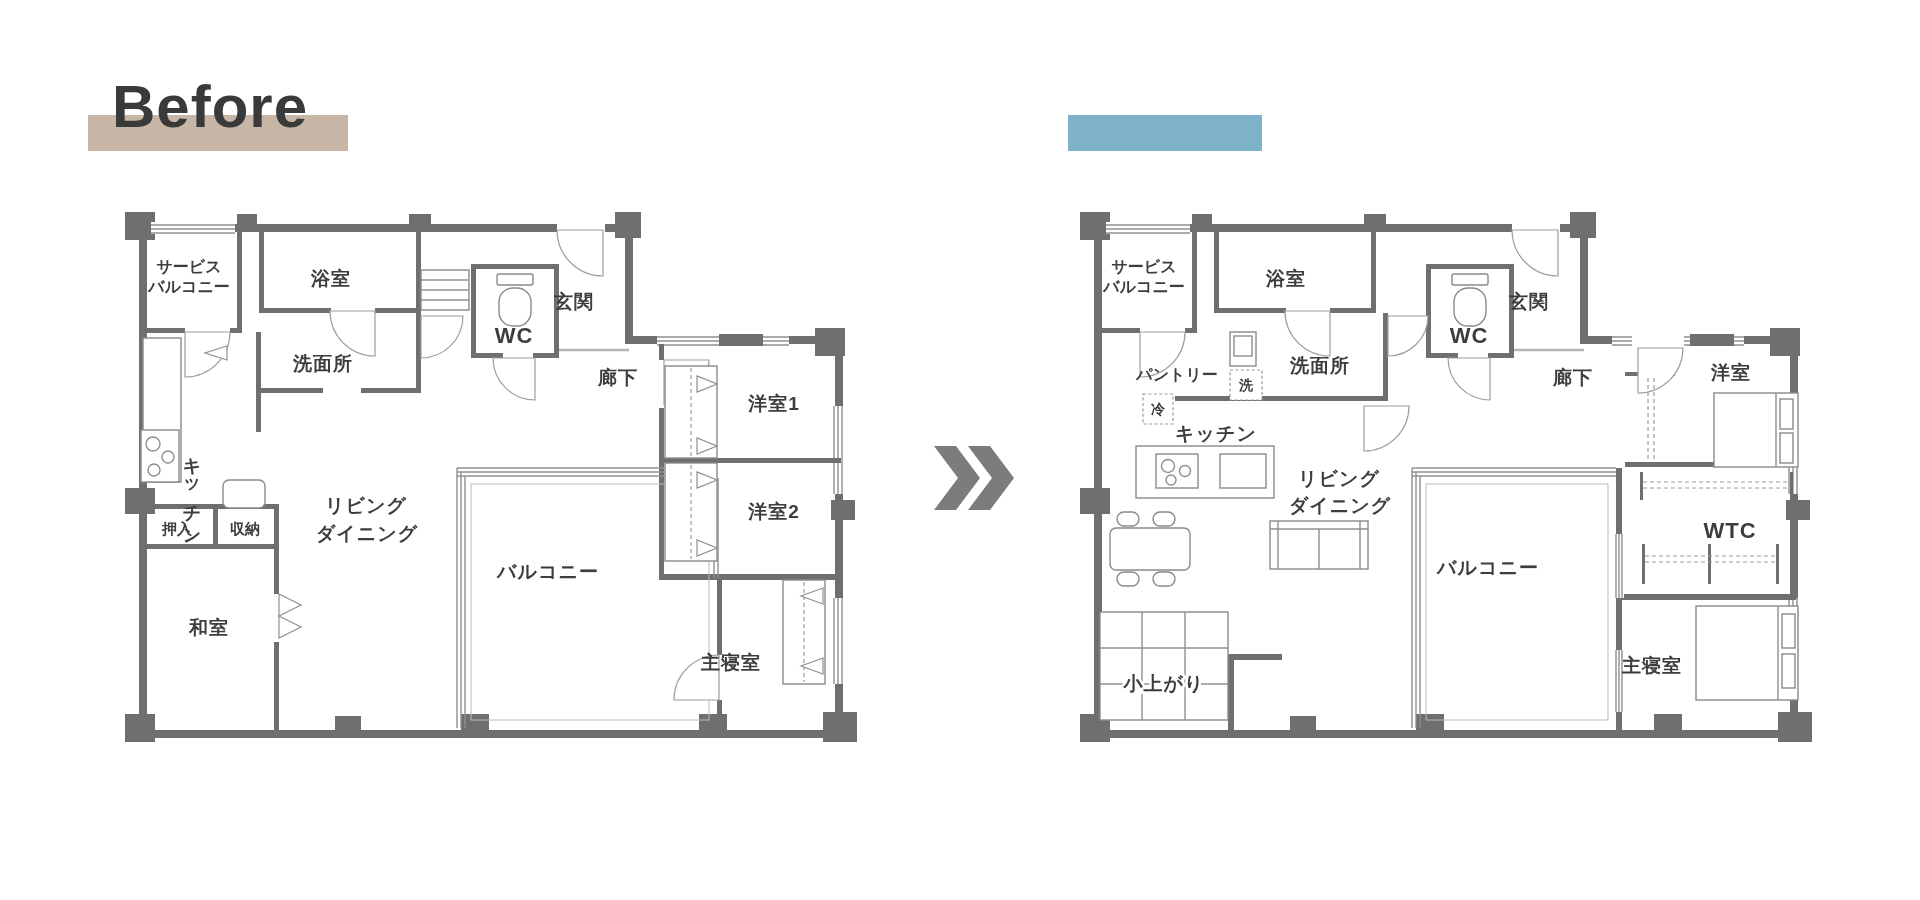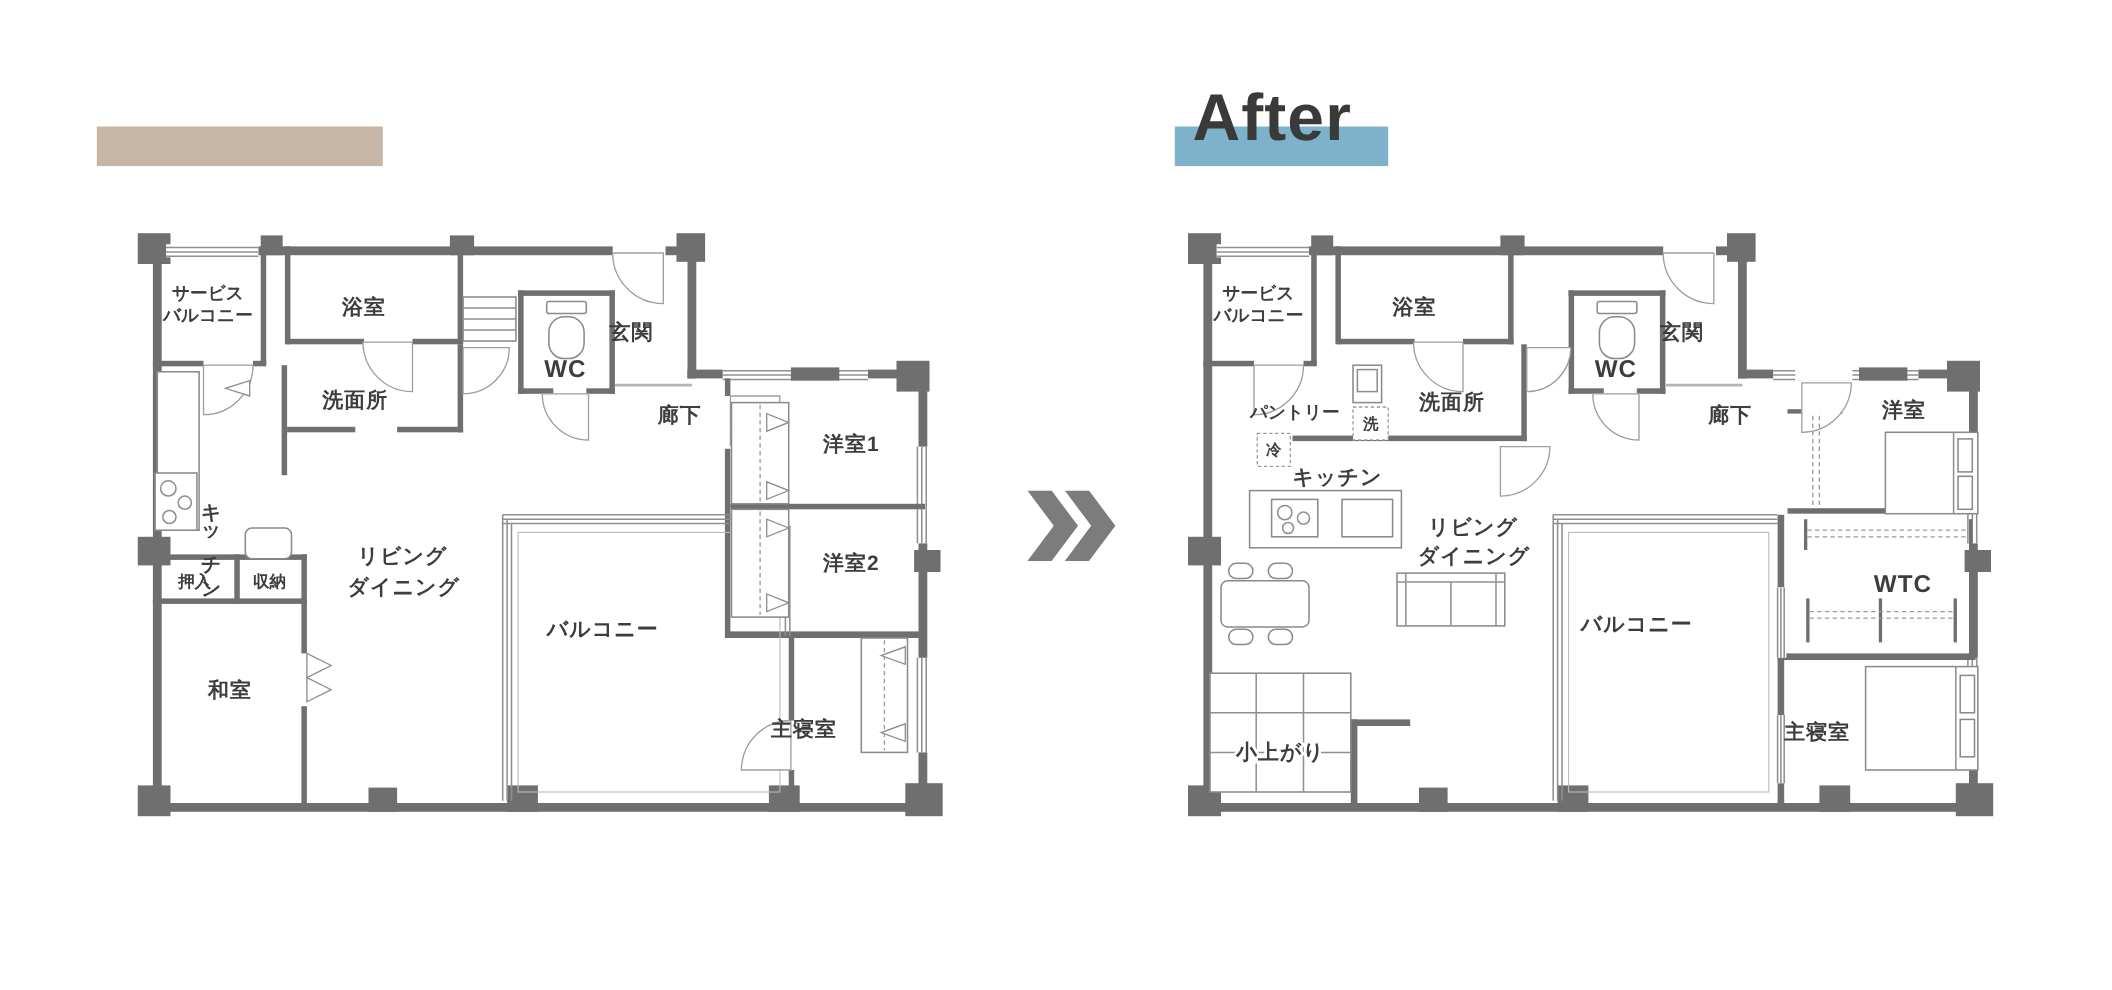--- a/index.html
+++ b/index.html
@@ -30,25 +30,25 @@
   .halo{paint-order:stroke;stroke:#ffffff;stroke-width:5;}
   .vtext{position:absolute;writing-mode:vertical-rl;text-orientation:upright;
          font:600 18px "Liberation Sans",sans-serif;color:#3d3d3d;letter-spacing:3px;}
   .chev{fill:#7c7c7c;}
 </style>
 </head>
 <body>
 
 <div class="title-wrap" style="left:88px;top:64px;">
   <div class="hl hl-before"></div>
+  <div class="big-title">Before</div>
 </div>
 
 <div class="title-wrap" style="left:1068px;top:64px;">
   <div class="hl hl-after"></div>
-  <div class="big-title" style="padding-left:16px;">After</div>
 </div>
 
 <div class="abs" style="left:125px;top:210px;width:735px;height:535px;">
 <svg width="735" height="535" viewBox="0 0 735 535">
 
   <g>
     <rect class="wall" x="12" y="14" width="496" height="8"></rect>
     <rect class="wall" x="500" y="14" width="8" height="120"></rect>
     <rect class="wall" x="500" y="126" width="216" height="8"></rect>
     <rect class="wall" x="710" y="126" width="8" height="402"></rect>

